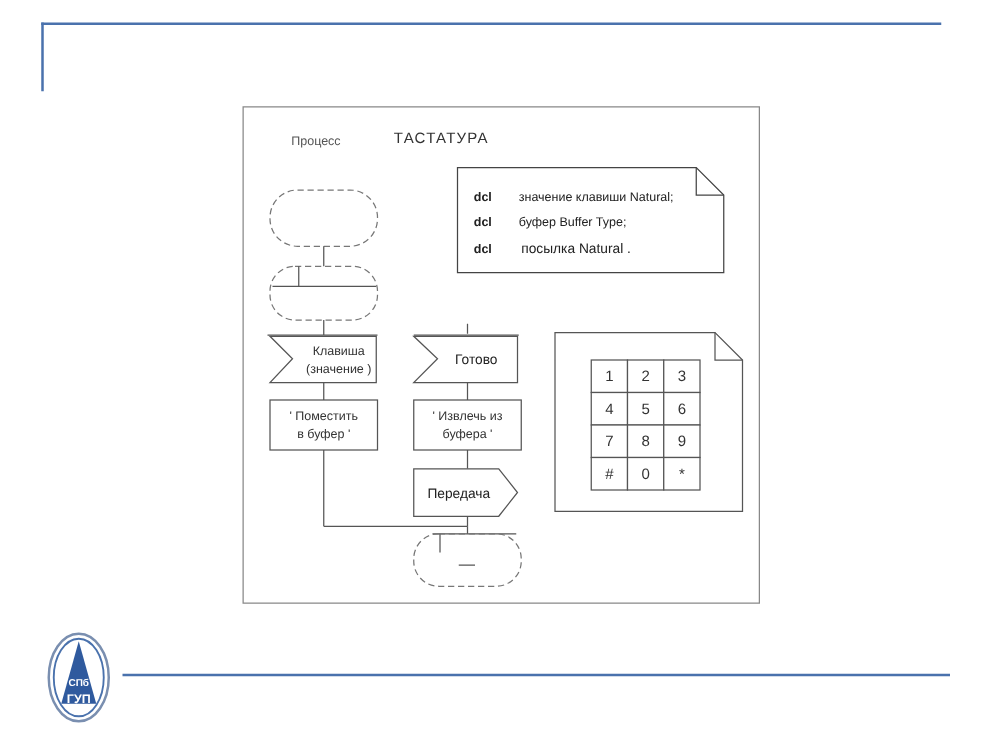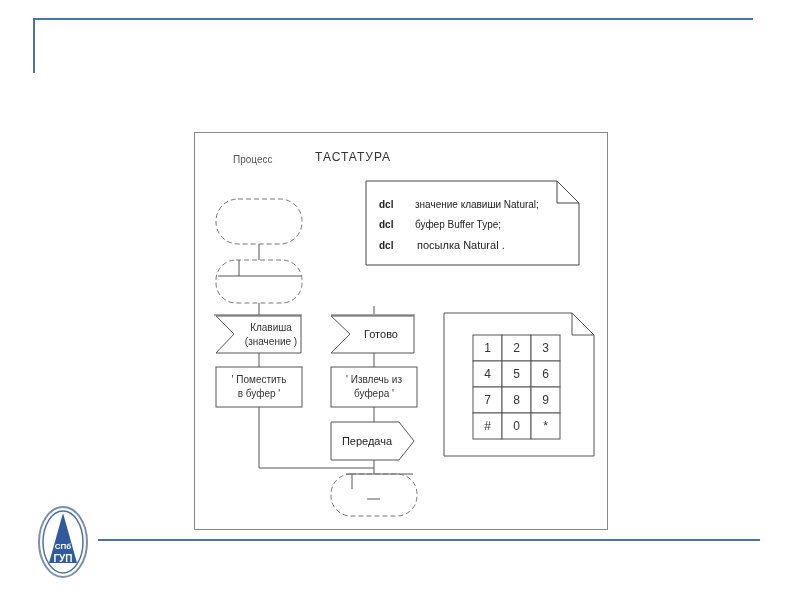--- a/index.html
+++ b/index.html
@@ -2,21 +2,21 @@
 <html><head>
 <meta charset="utf-8">
 <style>
   html, body { margin:0; padding:0; }
   body { width:800px; height:600px; position:relative; background:#ffffff; overflow:hidden;
          font-family:"Liberation Sans", sans-serif; }
   .top-line { position:absolute; left:33px; top:18px; width:720px; height:2px; background:#4a72ad; }
   .left-line { position:absolute; left:33px; top:18px; width:2px; height:55px; background:#4a72ad; }
   .bottom-line { position:absolute; left:98px; top:539px; width:662px; height:2px; background:#4a72ad; }
   .logo { position:absolute; left:37px; top:505px; width:52px; height:74px; }
-  .frame { position:absolute; left:194px; top:85px; width:412px; height:396px; border:1px solid #888; background:#fff;margin-top:47px; }
+  .frame { position:absolute; left:194px; top:85px; width:412px; height:396px; border:1px solid #888; background:#fff; }
   svg text { font-family:"Liberation Sans", sans-serif; }
 </style>
 </head>
 <body>
 
 <div class="top-line"></div>
 <div class="left-line"></div>
 <div class="bottom-line"></div>
 
 <svg class="logo" viewBox="0 0 52 74">

